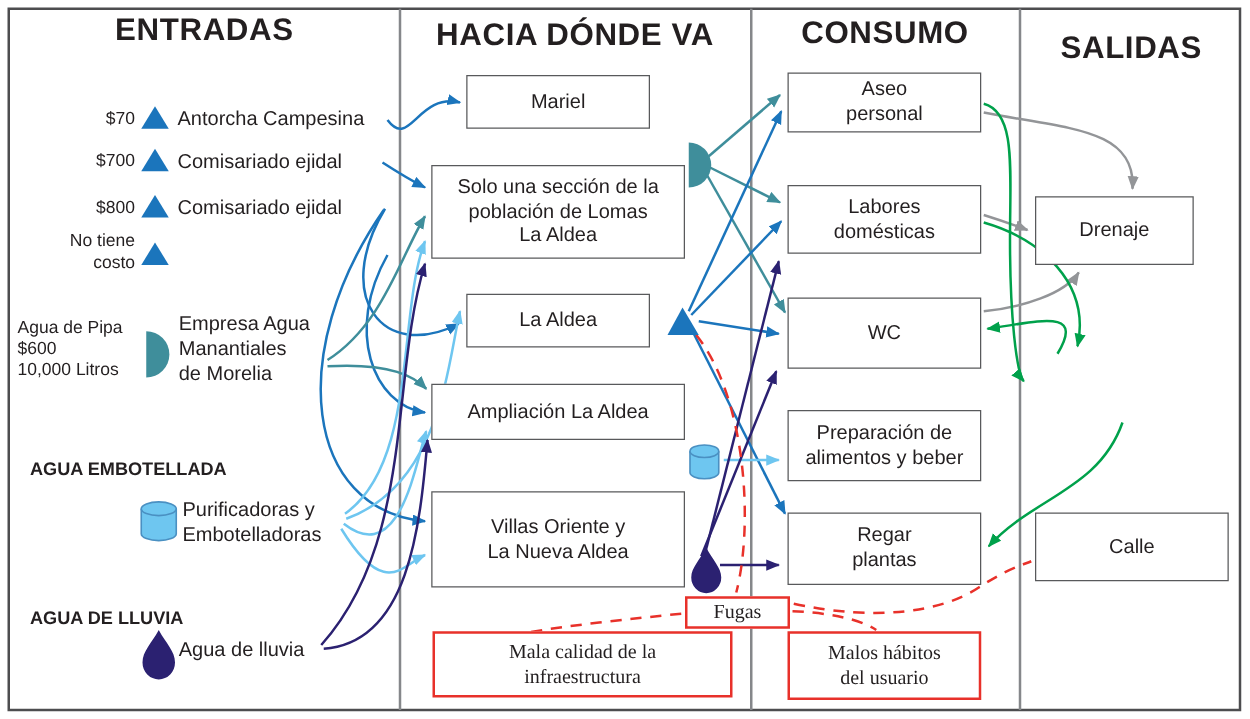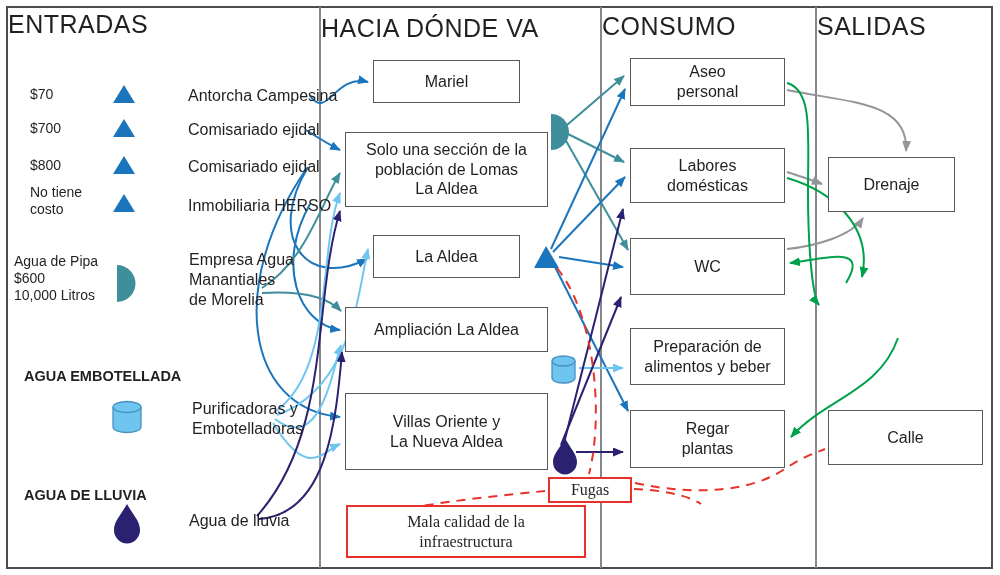--- a/index.html
+++ b/index.html
@@ -1,55 +1,54 @@
 <!DOCTYPE html>
 <html><head>
 <meta charset="utf-8">
 <style>
   * { margin:0; padding:0; box-sizing:border-box; }
   body { background:#fff; font-family:"Liberation Sans", sans-serif; }
   #stage { position:relative; width:1000px; height:575px; background:#fff; overflow:hidden; color:#231f20; }
   .outer-border { position:absolute; left:6px; top:6px; width:987px; height:563px; border:2px solid #4d4d4f; z-index:1; }
   .divider { position:absolute; top:7px; height:561px; width:2px; background:#85878a; z-index:1; }
-  .col-header { position:absolute; font-weight:normal; font-size:25px; text-align:left; letter-spacing:.5px; z-index:3; }
+  .col-header { position:absolute; font-weight:bold; font-size:25px; text-align:center; letter-spacing:.5px; z-index:3; }
   svg.overlay { position:absolute; left:0; top:0; z-index:2; }
   .ln { fill:none; stroke-width:2px; }
   .box { position:absolute; background:#fff; border:1.5px solid #58595b; display:flex; align-items:center;
          justify-content:center; text-align:center; white-space:pre-line; font-size:16px; line-height:1.22; z-index:3; }
   .box.red { border:2px solid #e8312a;font-family:Liberation Serif, serif; }
   .group-title { position:absolute; font-weight:bold; font-size:14.5px; z-index:3; }
-  .price { position:absolute; font-size:14px; text-align:left; white-space:pre-line; line-height:1.2; z-index:3; }
-  .src-label { position:absolute; font-size:16px; white-space:pre-line; line-height:1.25; z-index:3;margin-left:46px; }
+  .price { position:absolute; font-size:14px; text-align:right; white-space:pre-line; line-height:1.2; z-index:3; }
+  .src-label { position:absolute; font-size:16px; white-space:pre-line; line-height:1.25; z-index:3; }
 </style>
 </head>
 <body>
 
 <div id="stage">
 
   <div class="outer-border"></div>
   <div class="divider" style="left:319px"></div>
   <div class="divider" style="left:600px"></div>
   <div class="divider" style="left:815px"></div>
 
   <div class="col-header" style="left:8px;top:10px;width:311px">ENTRADAS</div>
   <div class="col-header" style="left:321px;top:14px;width:278px">HACIA DÓNDE VA</div>
   <div class="col-header" style="left:602px;top:12px;width:212px">CONSUMO</div>
-  <div class="col-header" style="left:817px;top:12px;width:176px">SALIDAS</div>
+  <div class="col-header" style="left:817px;top:24px;width:176px">SALIDAS</div>
 
 
   <div class="price" style="left:30px;top:86px;width:78px">$70</div>
   <div class="price" style="left:30px;top:120px;width:78px">$700</div>
   <div class="price" style="left:30px;top:157px;width:78px">$800</div>
   <div class="price" style="left:30px;top:184px;width:78px">No tiene
 costo</div>
 
   <div class="src-label" style="left:142px;top:86px">Antorcha Campesina</div>
   <div class="src-label" style="left:142px;top:120px">Comisariado ejidal</div>
   <div class="src-label" style="left:142px;top:157px">Comisariado ejidal</div>
-  <div class="src-label" style="left:142px;top:196px">Inmobiliaria HERSO</div>
 
   <div class="price" style="left:14px;top:253px;width:100px;text-align:left">Agua de Pipa
 $600
 10,000 Litros</div>
   <div class="src-label" style="left:143px;top:250px">Empresa Agua
 Manantiales
 de Morelia</div>
 
   <div class="group-title" style="left:24px;top:368px">AGUA EMBOTELLADA</div>
   <div class="src-label" style="left:146px;top:399px">Purificadoras y
@@ -150,17 +149,19 @@
   <div class="box" style="left:630px;top:58px;width:155px;height:48px">Aseo
 personal</div>
   <div class="box" style="left:630px;top:148px;width:155px;height:55px">Labores
 domésticas</div>
   <div class="box" style="left:630px;top:238px;width:155px;height:57px">WC</div>
   <div class="box" style="left:630px;top:328px;width:155px;height:57px">Preparación de
 alimentos y beber</div>
   <div class="box" style="left:630px;top:410px;width:155px;height:58px">Regar
 plantas</div>
   <div class="box red" style="left:548px;top:477px;width:84px;height:26px">Fugas</div>
+  <div class="box red" style="left:630px;top:505px;width:155px;height:55px">Malos hábitos
+del usuario</div>
 
   <div class="box" style="left:828px;top:157px;width:127px;height:55px">Drenaje</div>
   <div class="box" style="left:828px;top:410px;width:155px;height:55px">Calle</div>
 
 </div>
 
 </body></html>

